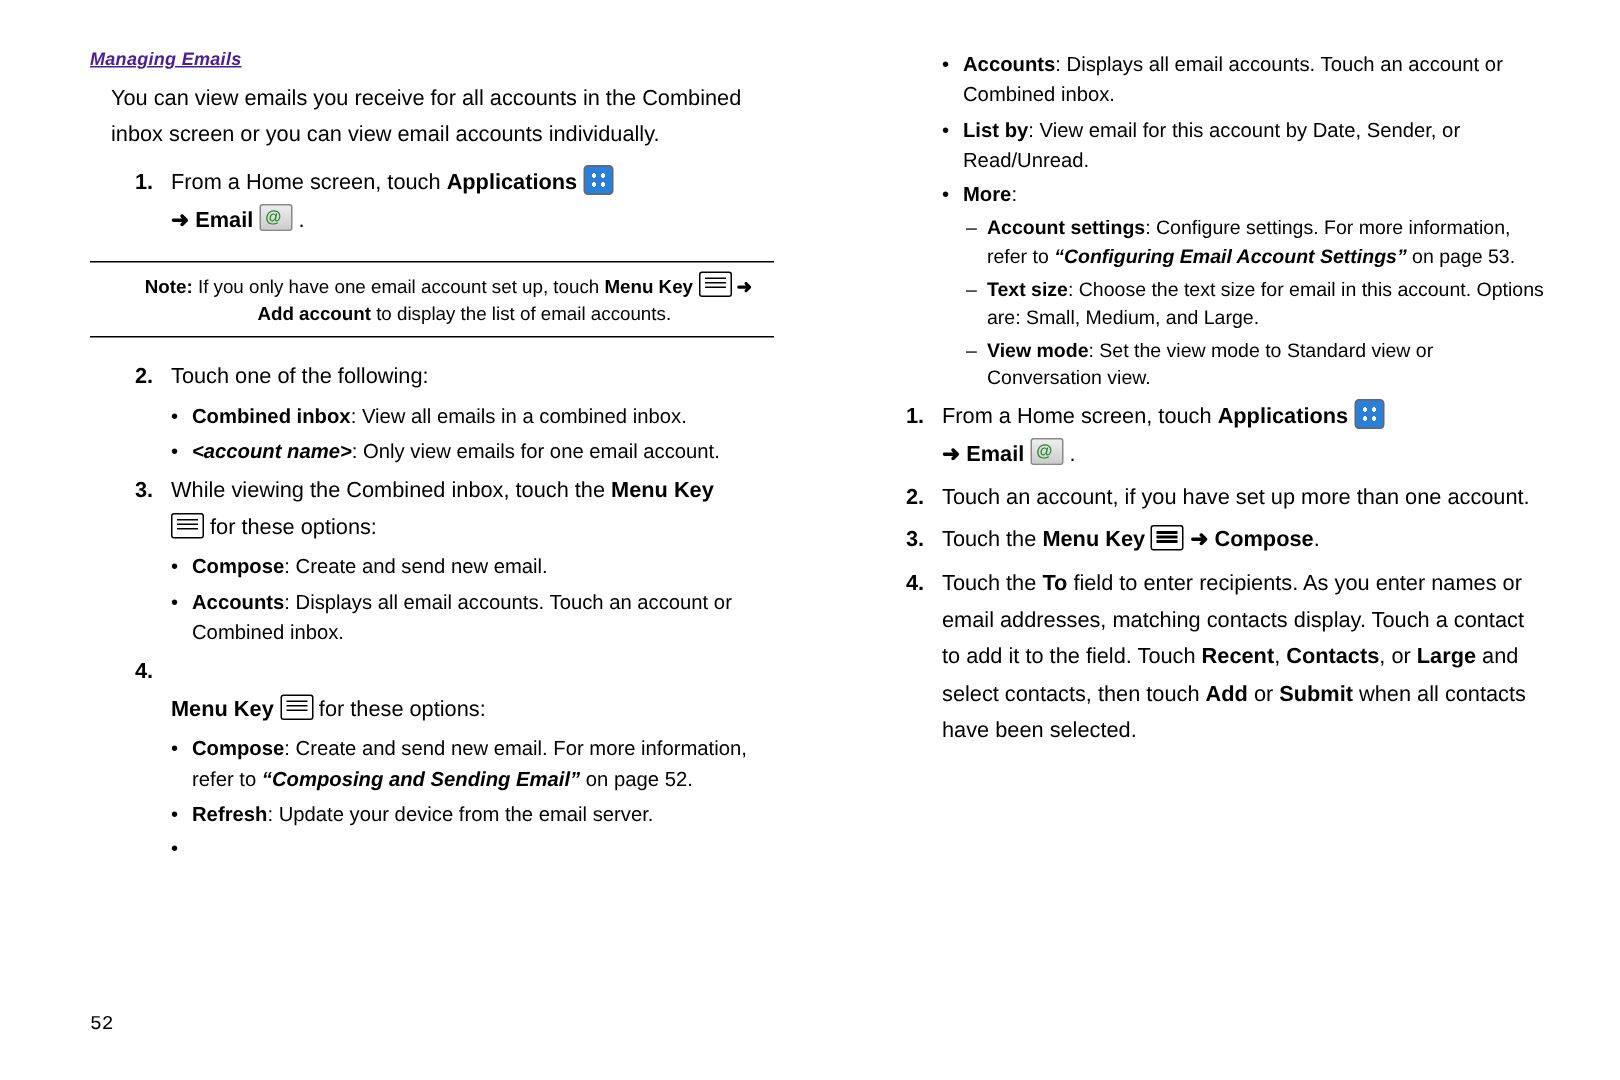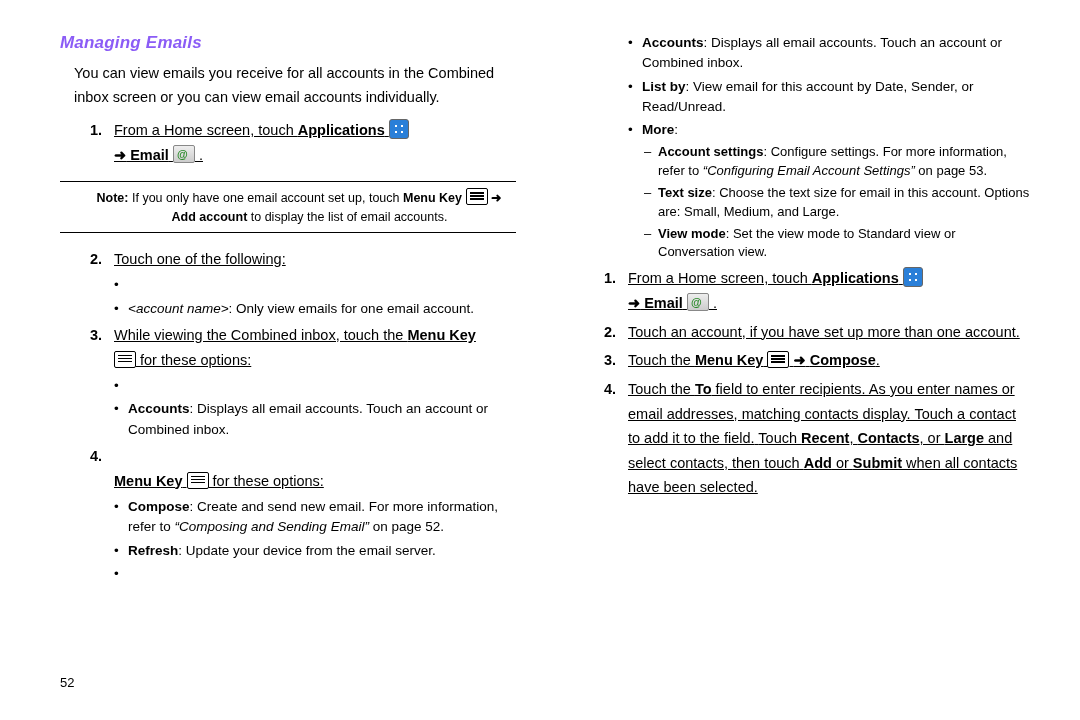--- a/index.html
+++ b/index.html
@@ -18,43 +18,43 @@
     padding: 30px 50px 20px 60px;
     gap: 58px;
   }
   .col {
     width: 470px;
     line-height: 1.55;
   }
   .heading {
     font-weight: bold;
     font-style: italic;
-    color: #8b5cf6;
-    font-size: 17px;
+    color: #4c1d95;
+    font-size: 12px;
     margin-bottom: 6px;
     letter-spacing: 0.2px;
+    text-decoration: underline;
   }
   .intro {
     margin-left: 14px;
     margin-bottom: 8px;
     line-height: 1.65;
   }
   .step {
     display: flex;
     margin: 4px 0 4px 30px;
     line-height: 1.7;
   }
   .step-n {
     width: 24px;
     flex-shrink: 0;
     font-weight: bold;
   }
   .step-body {
     flex: 1;
-    text-decoration: underline;
   }
   .bullet-line {
     display: flex;
     margin: 3px 0 3px 54px;
     font-size: 13.5px;
     line-height: 1.5;
   }
   .bullet-dot {
     width: 14px;
     flex-shrink: 0;
@@ -81,26 +81,27 @@
   }
   .note {
     font-size: 12.5px;
     margin: 0 6px 0 28px;
     line-height: 1.45;
     text-indent: -21px;
     padding-left: 21px;
     text-align: center;
   }
   .b { font-weight: bold; }
-  .bi { font-weight: normal; font-style: italic; }
+  .bi { font-weight: bold; font-style: italic; }
   .pagenum {
     position: absolute;
     left: 60px;
     top: 675px;
     font-size: 13px;
+    font-family: Liberation Mono, monospace;
   }
   .icon-apps {
     display: inline-block;
     width: 18px; height: 18px;
     background: #2a7fd8;
     border: 1px solid #666;
     border-radius: 3px;
     vertical-align: -4px;
     position: relative;
   }
@@ -175,35 +176,37 @@
       <span class="b">Add account</span><span> to display the list of email accounts.</span>
     </div>
     <hr class="note-rule2">
 
     <div class="step">
       <div class="step-n">2.</div>
       <div class="step-body">Touch one of the following:</div>
     </div>
     <div class="bullet-line">
         <div class="bullet-dot">•</div>
+        <div><span class="b">Combined inbox</span><span>: View all emails in a combined inbox.</span></div>
       </div>
     <div class="bullet-line">
         <div class="bullet-dot">•</div>
         <div><span class="bi">&lt;account name&gt;</span><span>: Only view emails for one email account.</span></div>
       </div>
 
     <div class="step">
       <div class="step-n">3.</div>
       <div class="step-body">
         <span>While viewing the Combined inbox, touch the </span><span class="b">Menu Key</span><br>
         <span class="icon-menu"></span><span> for these options:</span>
       </div>
     </div>
     <div class="bullet-line">
         <div class="bullet-dot">•</div>
+        <div><span class="b">Compose</span><span>: Create and send new email.</span></div>
       </div>
     <div class="bullet-line">
         <div class="bullet-dot">•</div>
         <div><span class="b">Accounts</span><span>: Displays all email accounts. Touch an account or Combined inbox.</span></div>
       </div>
 
     <div class="step">
       <div class="step-n">4.</div>
       <div class="step-body">
         <br>

